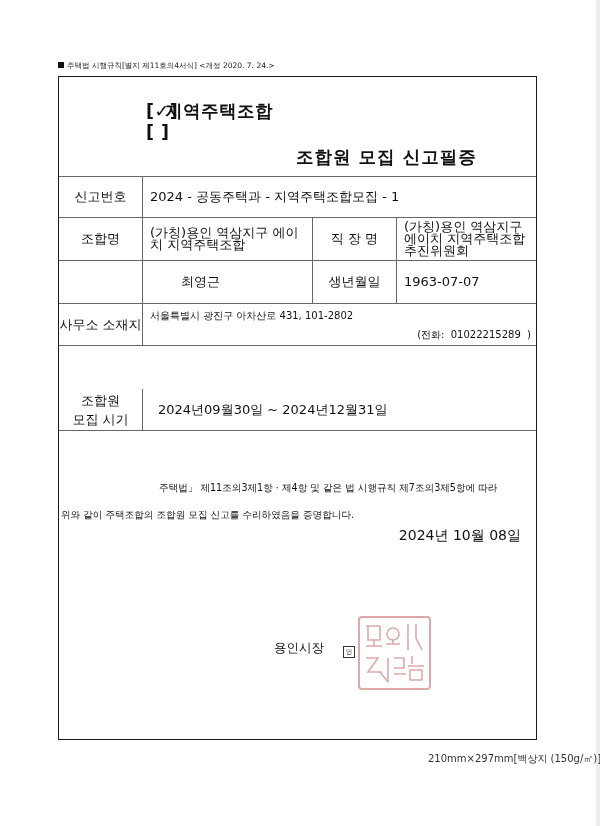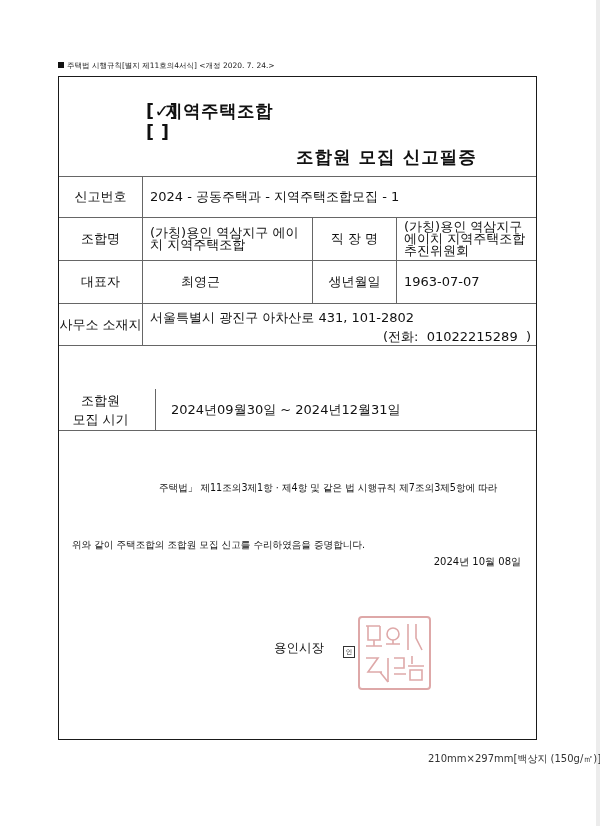--- a/index.html
+++ b/index.html
@@ -91,46 +91,45 @@
   </div>
 
   <div class="row" style="top:141px;height:43px;">
     <div class="cell label" style="left:0;width:83px;">조합명</div>
     <div class="cell value vline" style="left:83px;width:170px;padding-right:4px;">(가칭)용인 역삼지구 에이치 지역주택조합</div>
     <div class="cell label vline" style="left:253px;width:84px;">직 장 명</div>
     <div class="cell value vline" style="left:337px;right:0;padding-right:4px;">(가칭)용인 역삼지구 에이치 지역주택조합 추진위원회</div>
   </div>
 
   <div class="row" style="top:184px;height:43px;">
-    <div class="cell label" style="left:0;width:83px;">대표자</div>
     <div class="cell value vline" style="left:83px;width:170px;padding-left:38px;">최영근</div>
     <div class="cell label vline" style="left:253px;width:84px;">생년월일</div>
     <div class="cell value vline" style="left:337px;right:0;">1963-07-07</div>
   </div>
 
   <div class="row" style="top:227px;height:42px;">
     <div class="cell label" style="left:0;width:83px;">사무소 소재지</div>
-    <div class="cell vline" style="left:83px;right:0;display:block;font-size:13px;">
+    <div class="cell vline" style="left:83px;right:0;display:block;font-size:10px;">
       <div style="position:absolute;left:7px;top:5px;white-space:nowrap;">서울특별시 광진구 아차산로 431, 101-2802</div>
       <div style="position:absolute;right:5px;top:24px;white-space:pre;">(전화:  01022215289  )</div>
     </div>
   </div>
 
 
   <div class="row" style="top:312px;height:42px;">
     <div class="cell label" style="left:0;width:83px;flex-direction:column;line-height:19px;">
       <span>조합원</span>
       <span>모집 시기</span>
     </div>
-    <div class="cell value vline" style="left:96px;right:0;padding-left:15px;">2024년09월30일 ~ 2024년12월31일</div>
+    <div class="cell value vline" style="left:83px;right:0;padding-left:15px;">2024년09월30일 ~ 2024년12월31일</div>
   </div>
 
   <div class="cert-text" style="top:405px;left:100px;width:auto;">주택법」 제11조의3제1항 · 제4항 및 같은 법 시행규칙 제7조의3제5항에 따라</div>
-  <div class="cert-text" style="top:432px;left:13px;width:auto;margin-top:30px;">위와 같이 주택조합의 조합원 모집 신고를 수리하였음을 증명합니다.</div>
-  <div class="cert-text" style="top:478px;right:15px;left:auto;width:auto;font-size:10px;">2024년 10월 08일</div>
+  <div class="cert-text" style="top:432px;left:2px;width:auto;">위와 같이 주택조합의 조합원 모집 신고를 수리하였음을 증명합니다.</div>
+  <div class="cert-text" style="top:450px;right:15px;left:auto;width:auto;font-size:14px;">2024년 10월 08일</div>
 </div>
 
 <div class="mayor">용인시장</div>
 <div class="seal-mark">인</div>
 <div class="stamp">
   <svg width="69" height="70" viewBox="0 0 69 70">
     <g fill="none" stroke="#d99a9a" stroke-width="1.6">
       <path d="M6 8 h14 M8 8 v14 h12 v-14 M6 28 h16 M14 22 v6"></path>
       <circle cx="33" cy="16" r="6"></circle>
       <path d="M26 26 h14 M33 22 v4"></path>

